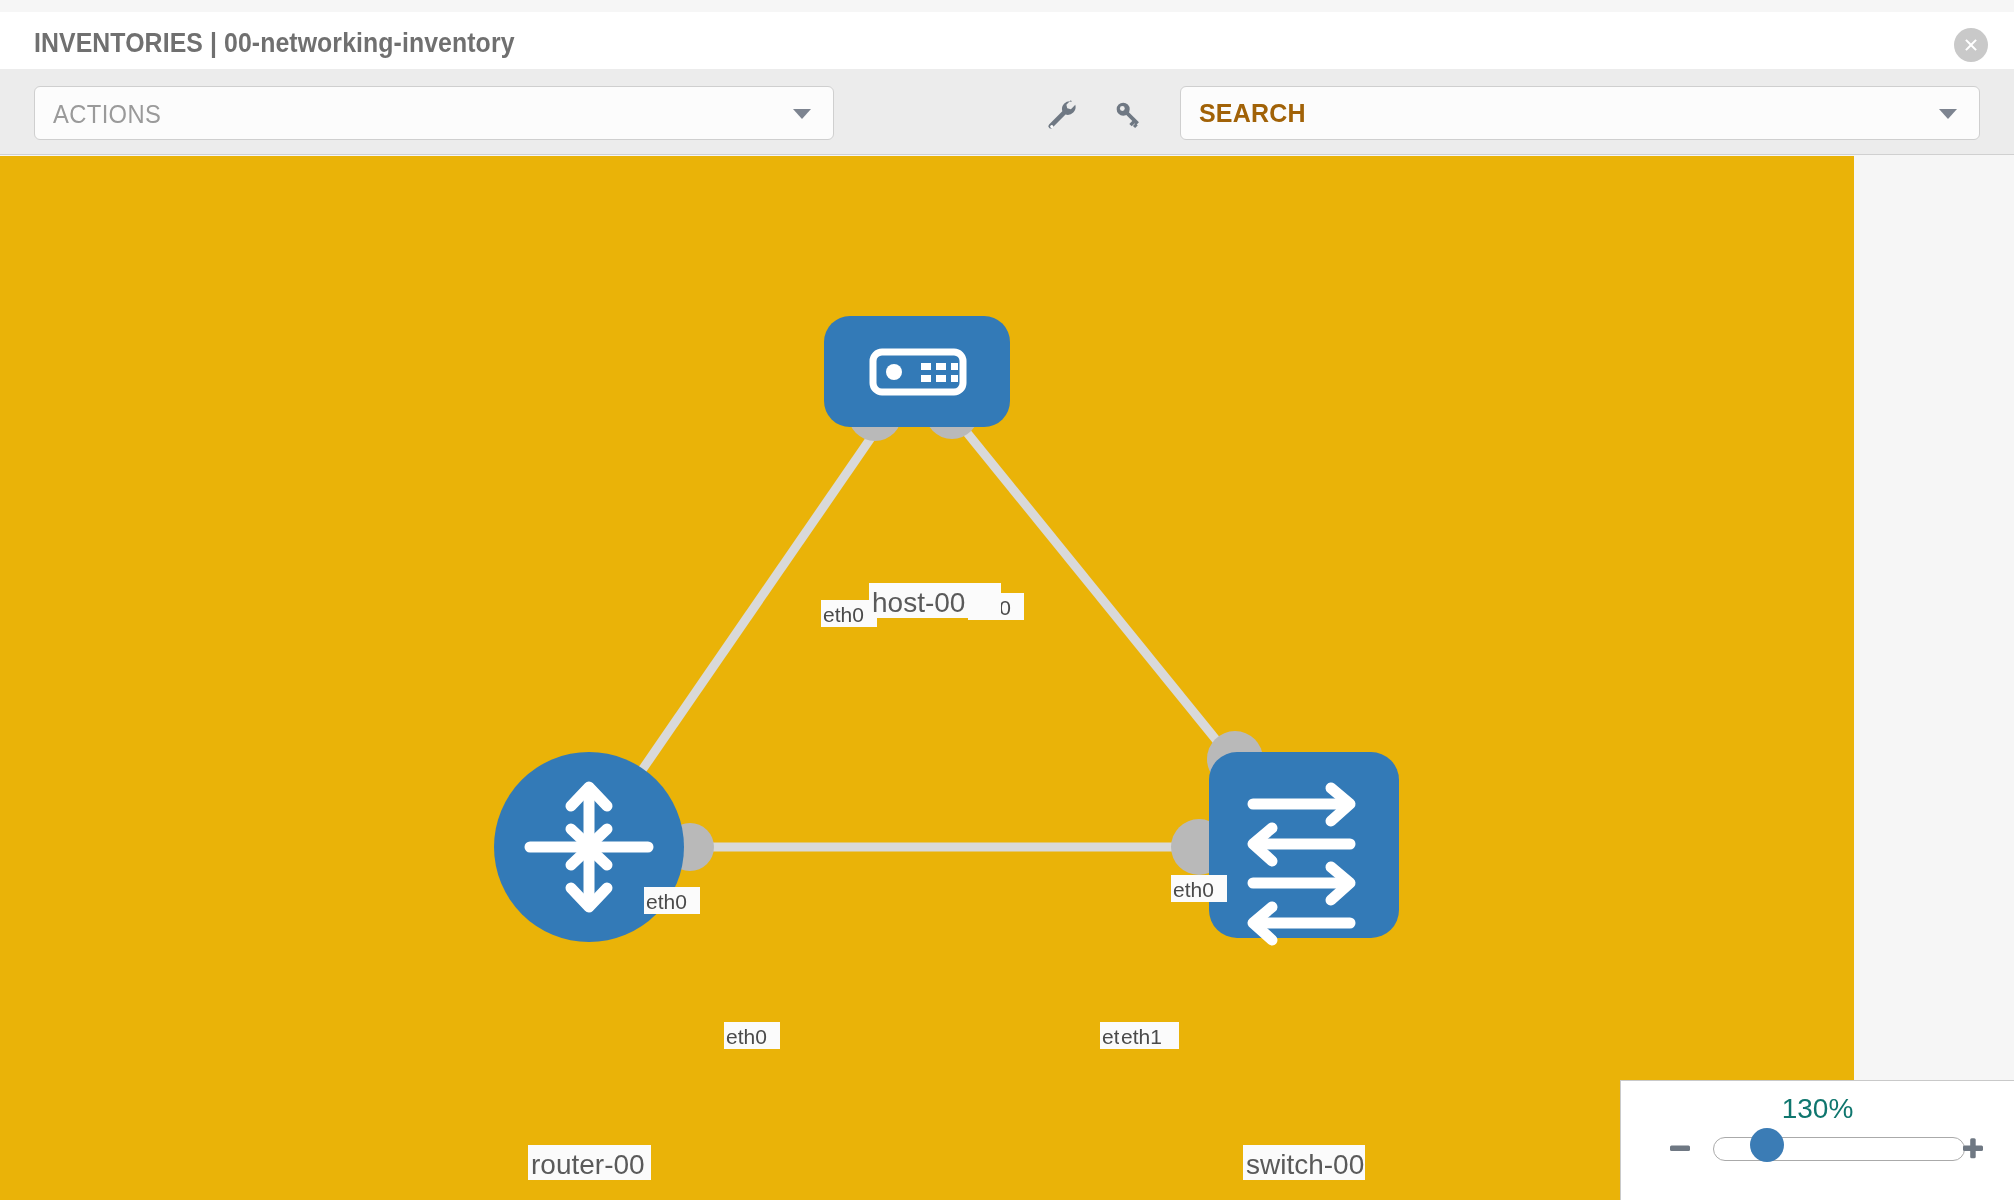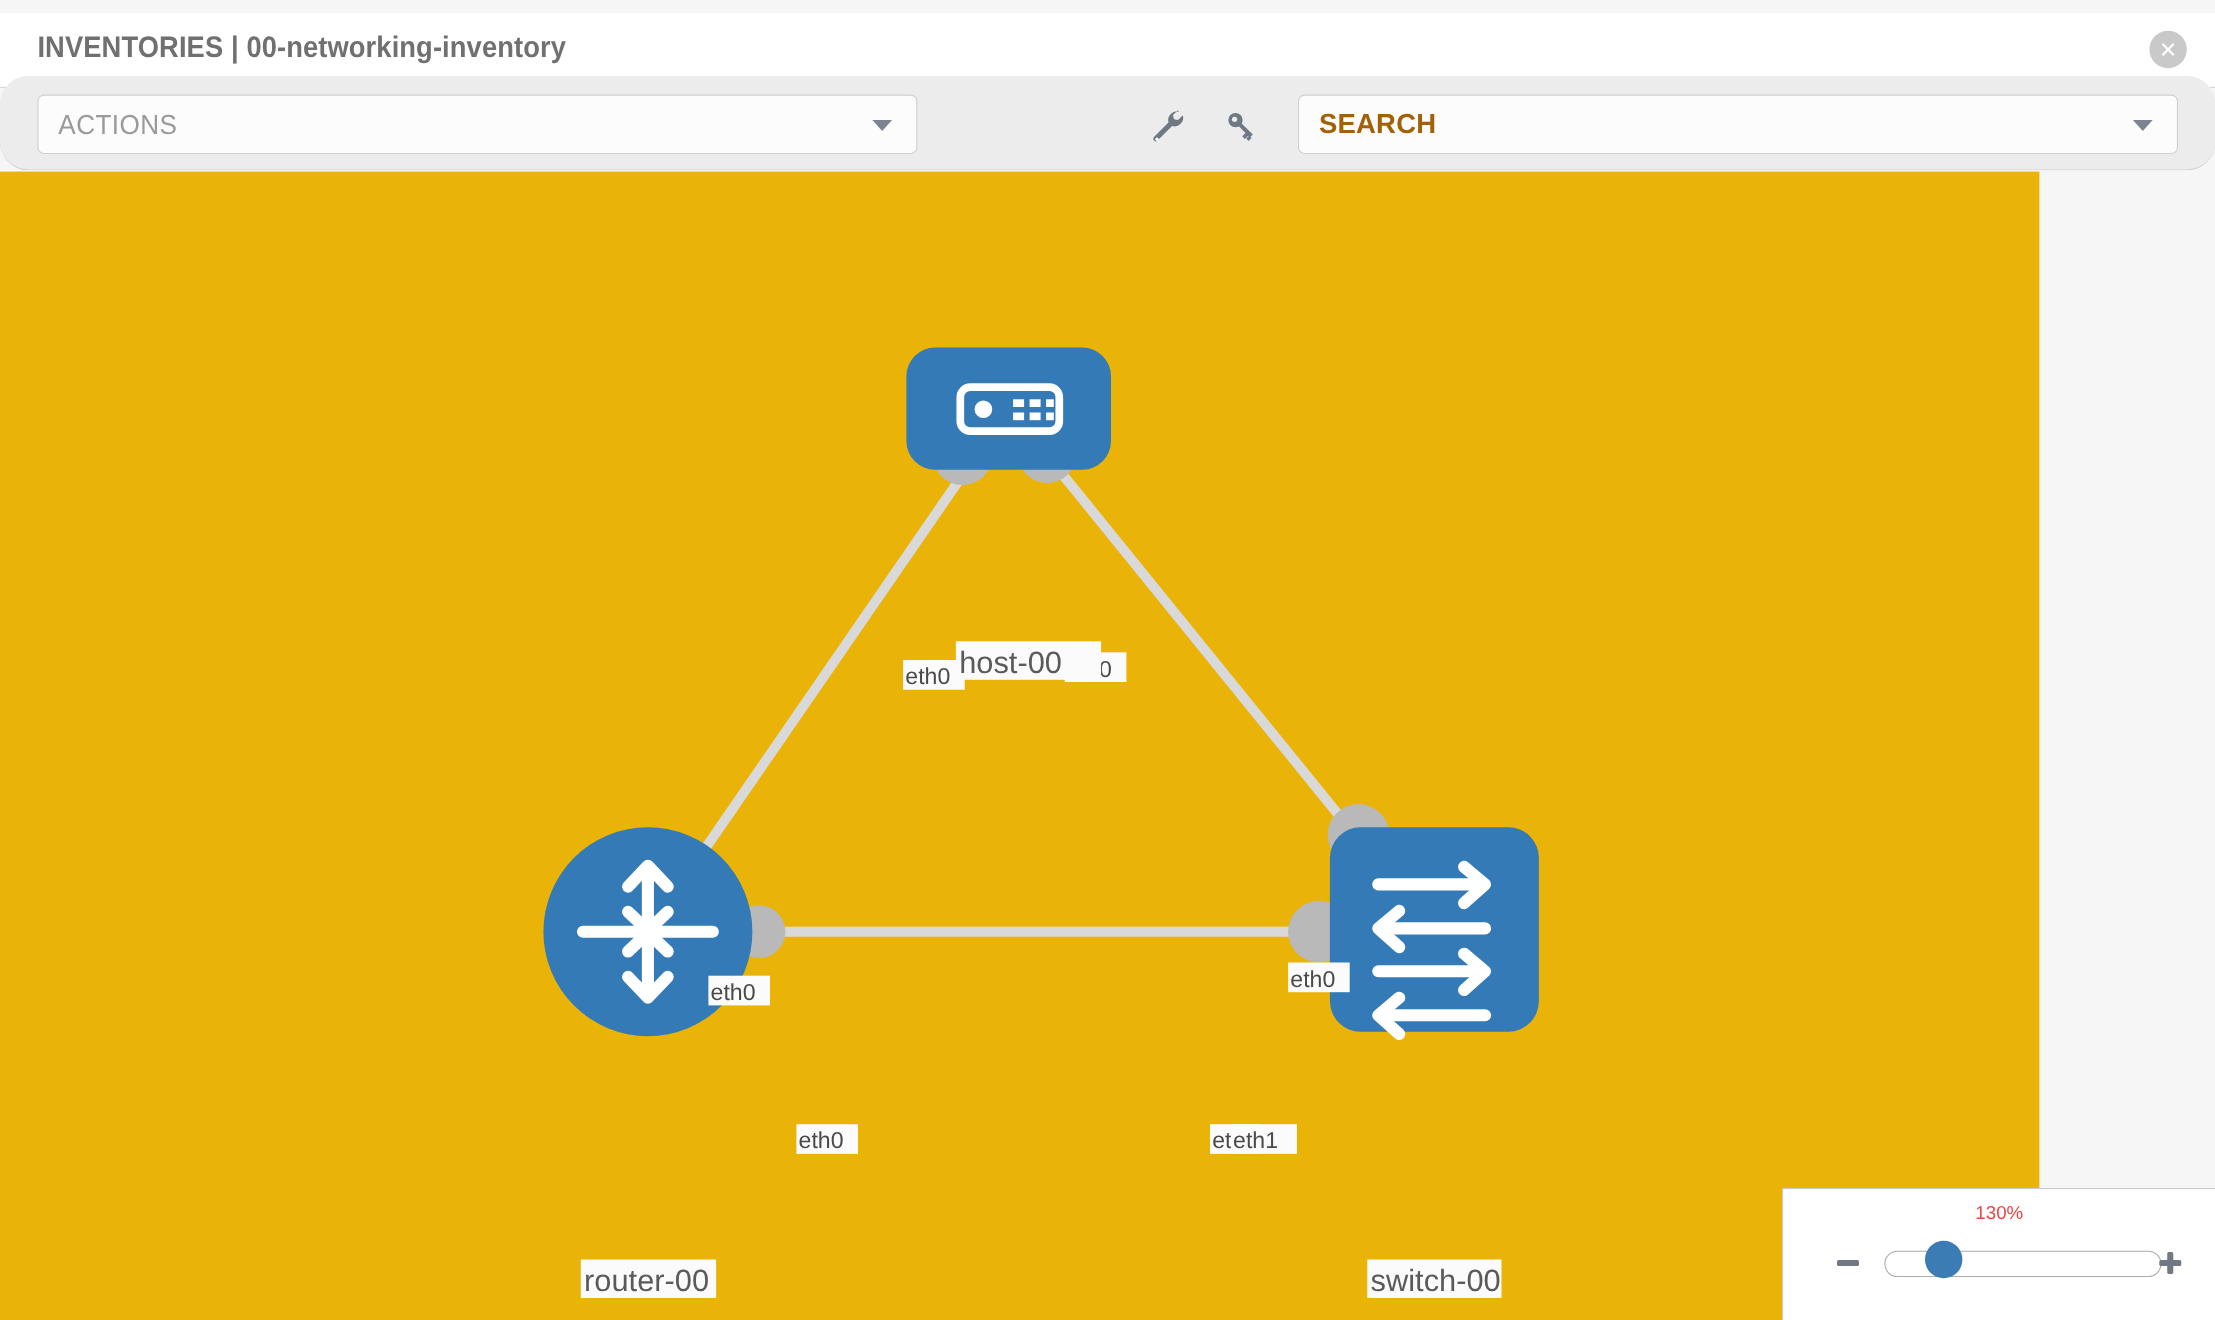--- a/index.html
+++ b/index.html
@@ -57,21 +57,20 @@
   .close-btn svg { display: block; }
 
   
   .toolbar {
     position: absolute;
     top: 69px; left: 0;
     width: 2014px;
     height: 86px;
     background: #ececec;
     border-bottom: 1px solid #d0d0d0;
-    border-radius: 26px;
   }
   .actions-select {
     position: absolute;
     left: 34px; top: 17px;
     width: 800px; height: 54px;
     background: #fcfcfc;
     border: 1px solid #cfcfcf;
     border-radius: 6px;
     cursor: pointer;
   }
@@ -163,22 +162,22 @@
     background: #ffffff;
     border: 1px solid #c9c9c9;
     border-right: none;
     border-bottom: none;
   }
   .zoom-value {
     position: absolute;
     top: 12px;
     left: 0; right: 0;
     text-align: center;
-    font-size: 17px;
-    color: #ef4444;
+    font-size: 28px;
+    color: #0f766e;
   }
   .zoom-minus, .zoom-plus {
     position: absolute;
     top: 52px;
     width: 30px; height: 30px;
     cursor: pointer;
     display: flex;
     align-items: center;
     justify-content: center;
   }

